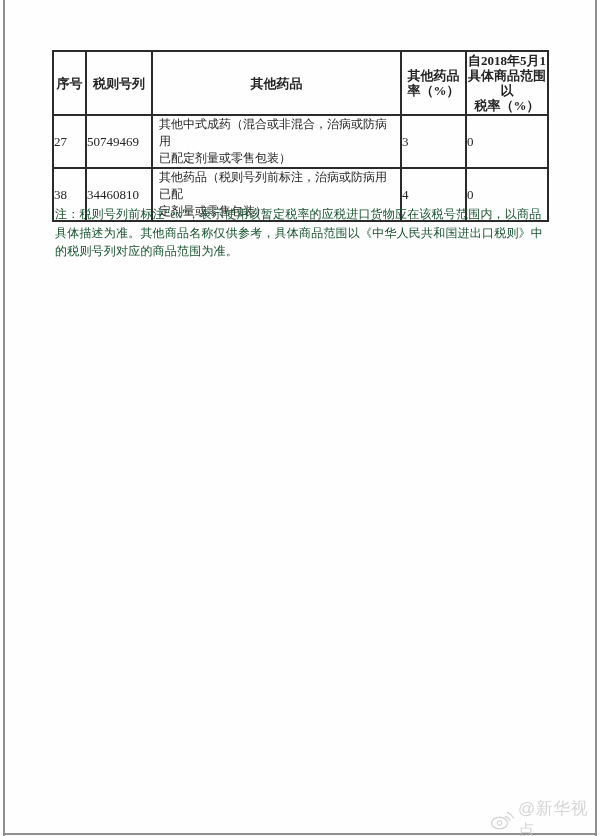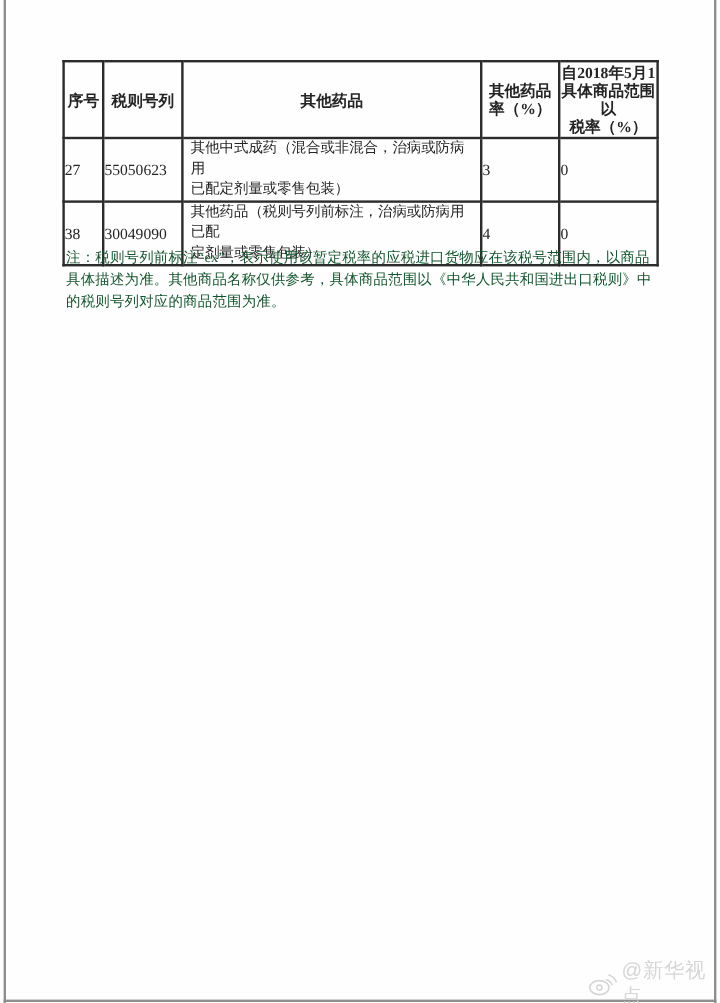--- a/index.html
+++ b/index.html
@@ -43,21 +43,20 @@
     padding: 1px 1px;
   }
   td.c-center { text-align: left; }
   td.c-name {
     text-align: left;
     font-size: 12px;
     line-height: 17px;
     padding-left: 6px;
     padding-right: 2px;
     white-space: pre-line;
-    font-family: Liberation Mono, monospace;
   }
 
   .note {
     position: absolute;
     left: 55px; top: 205px;
     width: 520px;
     font-size: 12px;
     line-height: 18.5px;
     letter-spacing: 0.2px;
     white-space: pre-line;
@@ -107,29 +106,29 @@
         <th>其他药品
 率（%）</th>
         <th>自2018年5月1
 具体商品范围以
 税率（%）</th>
       </tr>
     </thead>
     <tbody>
       <tr>
         <td class="c-center">27</td>
-        <td class="c-center">55050623</td>
+        <td class="c-center">50749469</td>
         <td class="c-name">其他中式成药（混合或非混合，治病或防病用
 已配定剂量或零售包装）</td>
         <td class="c-center">3</td>
         <td class="c-center">0</td>
       </tr>
       <tr>
         <td class="c-center">38</td>
-        <td class="c-center">30049090</td>
+        <td class="c-center">34460810</td>
         <td class="c-name">其他药品（税则号列前标注，治病或防病用已配
 定剂量或零售包装）</td>
         <td class="c-center">4</td>
         <td class="c-center">0</td>
       </tr>
     </tbody>
   </table>
 
   <p class="note">注：税则号列前标注“ex”，表示使用该暂定税率的应税进口货物应在该税号范围内，以商品
 具体描述为准。其他商品名称仅供参考，具体商品范围以《中华人民共和国进出口税则》中

